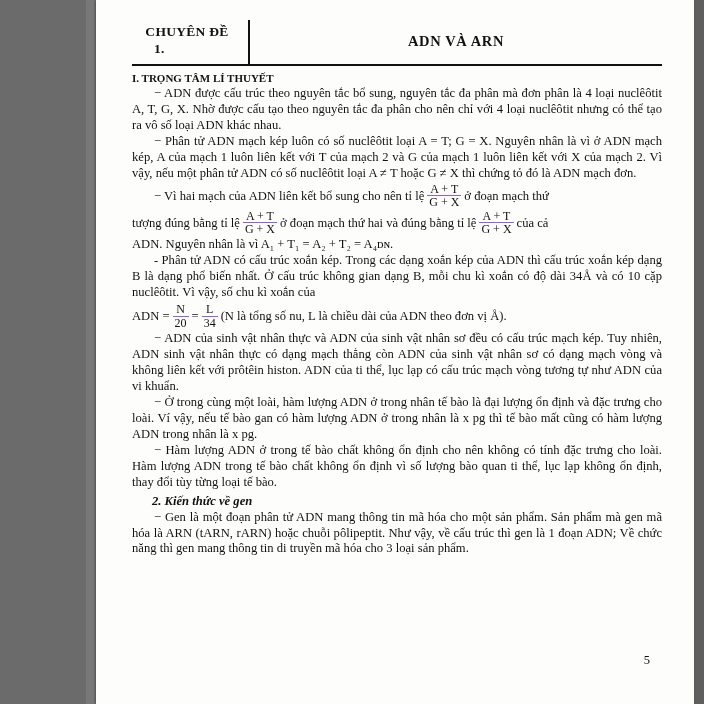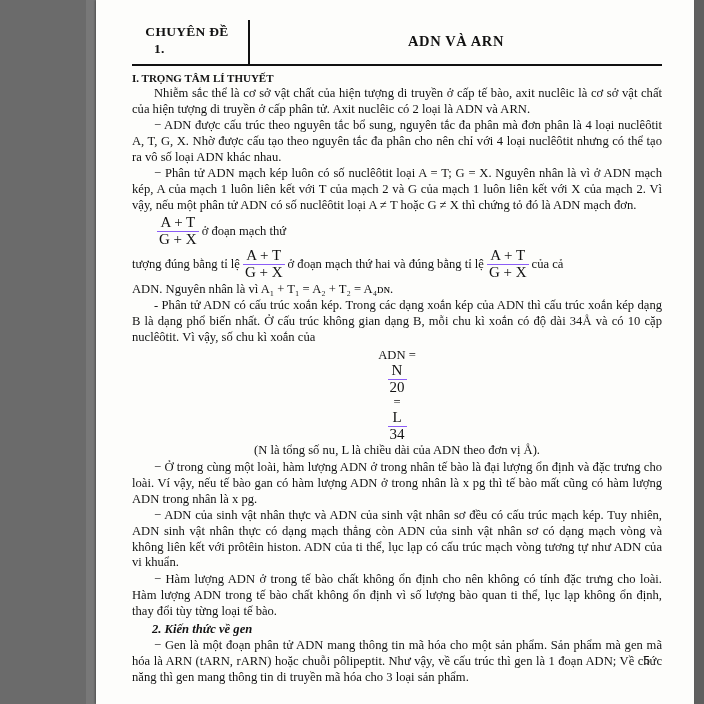--- a/index.html
+++ b/index.html
@@ -127,36 +127,35 @@
     text-align: justify;
     margin: 1px 0;
     flex-wrap: wrap;
   }
   .frac {
     display: inline-flex;
     flex-direction: column;
     align-items: center;
     vertical-align: middle;
     margin: 0 3px;
-    font-size: 15px;
+    font-size: 12px;
     line-height: 1.05;
   }
   .frac .num-p {
     padding: 0 2px;
   }
   .frac .den-p {
     padding: 0 2px;
     border-top: 1px solid #8b5cf6;
   }
   .eq-line {
     display: flex;
     align-items: center;
     font-size: 12.6px;
     margin: 2px 0 2px 0;
-    flex-direction: column;
   }
   .page-num {
     position: absolute;
     right: 12px;
     bottom: 16px;
     font-size: 12.5px;
   }
   .t-indent { display:inline-block; width:22px; }
 </style>
 </head>
@@ -177,28 +176,28 @@
           <span>CHUYÊN ĐỀ</span>
           <span class="num">1.</span>
         </div>
         <div class="vrule"></div>
         <div class="doc-title">ADN VÀ ARN</div>
       </div>
       <div class="hrule"></div>
 
       <div class="sec-title">I. TRỌNG TÂM LÍ THUYẾT</div>
 
-      <p class="para">Nhiễm sắc thể là cơ sở vật chất của hiện tượng di truyền ở cấp tế bào, axit nuclêic là cơ sở vật chất của hiện tượng di truyền ở cấp phân tử. Axit nuclêic có 2 loại là ADN và ARN.</p>
 
 
       <p class="para">− ADN được cấu trúc theo nguyên tắc bổ sung, nguyên tắc đa phân mà đơn phân là 4 loại nuclêôtit A, T, G, X. Nhờ được cấu tạo theo nguyên tắc đa phân cho nên chỉ với 4 loại nuclêôtit nhưng có thể tạo ra vô số loại ADN khác nhau.</p>
       <p class="para">− Phân tử ADN mạch kép luôn có số nuclêôtit loại A = T; G = X. Nguyên nhân là vì ở ADN mạch kép, A của mạch 1 luôn liên kết với T của mạch 2 và G của mạch 1 luôn liên kết với X của mạch 2. Vì vậy, nếu một phân tử ADN có số nuclêôtit loại A ≠ T hoặc G ≠ X thì chứng tỏ đó là ADN mạch đơn.</p>
 
       <div class="frac-line">
         <span class="t-indent"></span>
+        <span>− Vì hai mạch của ADN liên kết bổ sung cho nên tỉ lệ</span>
         <span class="frac">
           <span class="num-p">A + T</span>
           <span class="den-p">G + X</span>
         </span>
         <span>ở đoạn mạch thứ</span>
       </div>
 
       <div class="frac-line">
         <span>tượng đúng bằng tỉ lệ</span>
         <span class="frac">
@@ -224,22 +223,22 @@
           <span class="den-p">20</span>
         </span>
         <span>=</span>
         <span class="frac">
           <span class="num-p">L</span>
           <span class="den-p">34</span>
         </span>
         <span>(N là tổng số nu, L là chiều dài của ADN theo đơn vị Å).</span>
       </div>
 
+      <p class="para">− ADN của sinh vật nhân thực và ADN của sinh vật nhân sơ đều có cấu trúc mạch kép. Tuy nhiên, ADN sinh vật nhân thực có dạng mạch thẳng còn ADN của sinh vật nhân sơ có dạng mạch vòng và không liên kết với prôtêin histon. ADN của ti thể, lục lạp có cấu trúc mạch vòng tương tự như ADN của vi khuẩn.</p>
       <p class="para">− Ở trong cùng một loài, hàm lượng ADN ở trong nhân tế bào là đại lượng ổn định và đặc trưng cho loài. Ví vậy, nếu tế bào gan có hàm lượng ADN ở trong nhân là x pg thì tế bào mất cũng có hàm lượng ADN trong nhân là x pg.</p>
-      <p class="para">− ADN của sinh vật nhân thực và ADN của sinh vật nhân sơ đều có cấu trúc mạch kép. Tuy nhiên, ADN sinh vật nhân thực có dạng mạch thẳng còn ADN của sinh vật nhân sơ có dạng mạch vòng và không liên kết với prôtêin histon. ADN của ti thể, lục lạp có cấu trúc mạch vòng tương tự như ADN của vi khuẩn.</p>
       <p class="para">− Hàm lượng ADN ở trong tế bào chất không ổn định cho nên không có tính đặc trưng cho loài. Hàm lượng ADN trong tế bào chất không ổn định vì số lượng bào quan ti thể, lục lạp không ổn định, thay đổi tùy từng loại tế bào.</p>
 
       <div class="sub-title">2. Kiến thức về gen</div>
 
       <p class="para">− Gen là một đoạn phân tử ADN mang thông tin mã hóa cho một sản phẩm. Sản phẩm mà gen mã hóa là ARN (tARN, rARN) hoặc chuỗi pôlipeptit. Như vậy, về cấu trúc thì gen là 1 đoạn ADN; Về chức năng thì gen mang thông tin di truyền mã hóa cho 3 loại sản phẩm.</p>
 
       <div class="page-num">5</div>
     </div>
   </div>
 </div>

